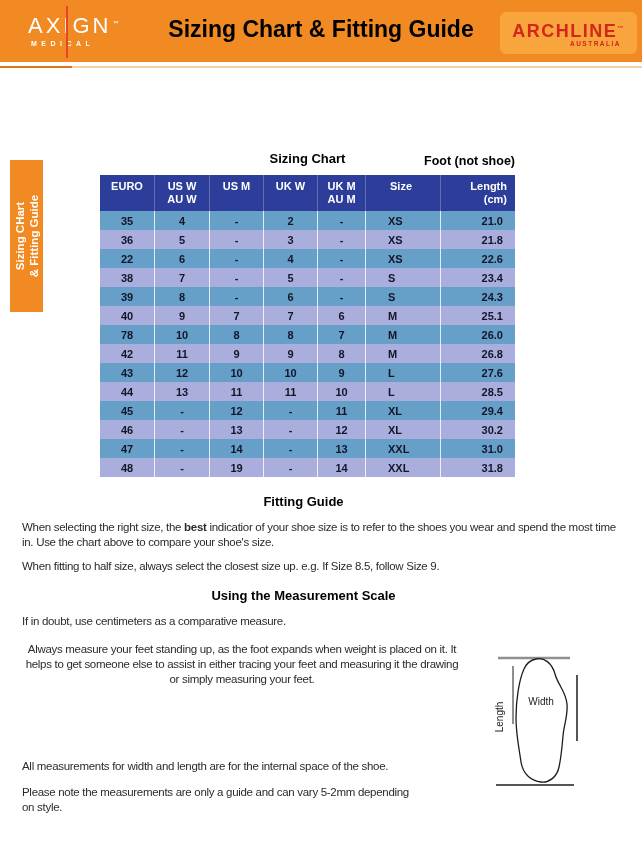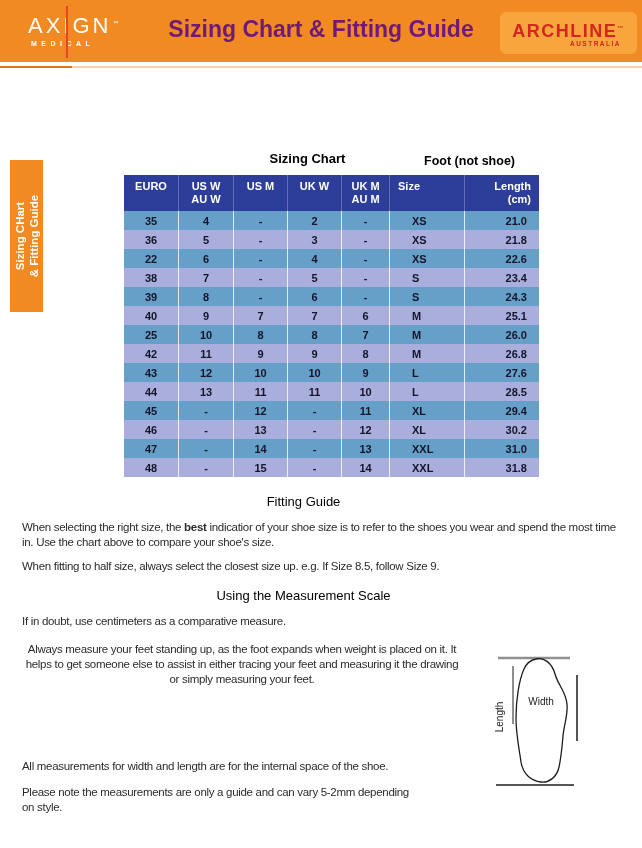--- a/index.html
+++ b/index.html
@@ -6,54 +6,54 @@
   .page{position:relative;width:642px;height:848px;background:#fff;overflow:hidden;
         font-family:"Liberation Sans",sans-serif;}
   
   .topbar{position:absolute;left:0;top:0;width:642px;height:62px;background:#F18A23;}
   .axign{position:absolute;left:28px;top:11px;width:95px;}
   .axign-brand{color:#fff;font-size:22px;letter-spacing:3px;font-weight:400;line-height:24px;}
   .axign-tm{font-size:6px;vertical-align:super;color:#fff;margin-left:1px;}
   .axign-sub{color:#fff;font-size:7px;font-weight:bold;letter-spacing:4.5px;margin-top:2px;padding-left:3px;}
   .axign-line{position:absolute;left:38px;top:-5px;width:2px;height:52px;background:#E8432B;}
   .main-title{position:absolute;left:0;top:16px;width:642px;text-align:center;
-              color:#701a75;font-weight:bold;font-size:23px;}
+              color:#000000;font-weight:bold;font-size:23px;}
   .archline{position:absolute;right:5px;top:12px;width:137px;height:42px;background:#F7A53C;
             border-radius:6px;display:flex;flex-direction:column;align-items:center;justify-content:center;}
   .arch-brand{color:#D3261C;font-size:18px;font-weight:bold;letter-spacing:1.5px;line-height:17px;}
   .arch-tm{font-size:6px;vertical-align:super;color:#D3261C;}
   .arch-sub{color:#D3261C;font-size:6.5px;font-weight:bold;letter-spacing:1.5px;align-self:flex-end;margin-right:16px;}
   .divider{position:absolute;left:0;top:66px;width:642px;height:2px;
            background:linear-gradient(to right,#E0761A 0,#E0761A 72px,#F6D0A4 72px,#F6D0A4 100%);}
   
   .side-tab{position:absolute;left:10px;top:160px;width:33px;height:152px;background:#F18A23;}
   .tab-inner{position:absolute;left:0;top:152px;width:152px;height:33px;transform-origin:0 0;
              transform:rotate(-90deg);display:flex;flex-direction:column;justify-content:center;
              text-align:center;color:#fff;font-weight:bold;font-size:11.5px;line-height:14px;}
   
   .chart-title{position:absolute;left:100px;top:151px;width:415px;text-align:center;
                font-size:13px;font-weight:bold;color:#000;}
   .foot-note{position:absolute;right:127px;top:154px;font-size:12.5px;font-weight:bold;color:#000;}
   .sizing-table{position:absolute;left:100px;top:175px;width:415px;display:grid;
-                grid-template-columns:54px 55px 54px 54px 48px 75px 75px;margin-left:24px;}
+                grid-template-columns:54px 55px 54px 54px 48px 75px 75px;}
   .th{height:36px;background:#2C3E99;color:#fff;font-weight:bold;font-size:11px;line-height:13px;
       display:flex;flex-direction:column;align-items:center;padding-top:5px;box-sizing:border-box;
       border-left:1px solid rgba(255,255,255,.25);}
   .th.c0{border-left:none;}
-  .th.c5{align-items:flex-start;padding-left:8px;}
+  .th.c5{align-items:flex-start;padding-left:24px;}
   .th.c6{align-items:flex-end;padding-right:8px;}
   .td{height:19px;display:flex;align-items:center;justify-content:center;font-size:11px;
       font-weight:bold;color:#15152a;box-sizing:border-box;border-left:1px solid rgba(255,255,255,.8);}
   .td.c0{border-left:none;}
   .td.base{background:#66A0C8;}
   .td.alt{background:#A9AEDC;}
   .td.c5{justify-content:flex-start;padding-left:22px;}
   .td.c6{justify-content:flex-end;padding-right:12px;}
   
-  .h2{position:absolute;left:22px;width:563px;text-align:center;font-size:13px;font-weight:normal;color:#000;}
+  .h2{position:absolute;left:22px;width:563px;text-align:center;font-size:13px;font-weight:bold;color:#000;}
   .para{position:absolute;left:22px;font-size:11.5px;line-height:15px;color:#2b2b2b;letter-spacing:-0.3px;}
   #fg-title{top:494px;}
   #fg-p1{top:520px;width:600px;}
   #fg-p2{top:559px;width:600px;}
   #ms-title{top:588px;}
   #ms-p1{top:614px;width:480px;}
   #ms-p2{top:642px;width:440px;text-align:center;}
   #ms-p3{top:697px;width:480px;}
   #ms-p4{top:759px;width:480px;}
   #ms-p5{top:785px;width:400px;}
@@ -148,21 +148,21 @@
       <div class="td c4 base">-</div>
       <div class="td c5 base">S</div>
       <div class="td c6 base">24.3</div>
       <div class="td c0 alt">40</div>
       <div class="td c1 alt">9</div>
       <div class="td c2 alt">7</div>
       <div class="td c3 alt">7</div>
       <div class="td c4 alt">6</div>
       <div class="td c5 alt">M</div>
       <div class="td c6 alt">25.1</div>
-      <div class="td c0 base">25</div>
+      <div class="td c0 base">78</div>
       <div class="td c1 base">10</div>
       <div class="td c2 base">8</div>
       <div class="td c3 base">8</div>
       <div class="td c4 base">7</div>
       <div class="td c5 base">M</div>
       <div class="td c6 base">26.0</div>
       <div class="td c0 alt">42</div>
       <div class="td c1 alt">11</div>
       <div class="td c2 alt">9</div>
       <div class="td c3 alt">9</div>
@@ -199,21 +199,21 @@
       <div class="td c6 alt">30.2</div>
       <div class="td c0 base">47</div>
       <div class="td c1 base">-</div>
       <div class="td c2 base">14</div>
       <div class="td c3 base">-</div>
       <div class="td c4 base">13</div>
       <div class="td c5 base">XXL</div>
       <div class="td c6 base">31.0</div>
       <div class="td c0 alt">48</div>
       <div class="td c1 alt">-</div>
-      <div class="td c2 alt">15</div>
+      <div class="td c2 alt">19</div>
       <div class="td c3 alt">-</div>
       <div class="td c4 alt">14</div>
       <div class="td c5 alt">XXL</div>
       <div class="td c6 alt">31.8</div>
     </div>
 
   <div class="h2" id="fg-title">Fitting Guide</div>
   <div class="para" id="fg-p1"><span>When selecting the right size, the </span><b>best</b><span> indicatior of your shoe size is to refer to the shoes you wear and spend the most time in. Use the chart above to compare your shoe's size.</span></div>
   <div class="para" id="fg-p2">When fitting to half size, always select the closest size up. e.g. If Size 8.5, follow Size 9.</div>
 

